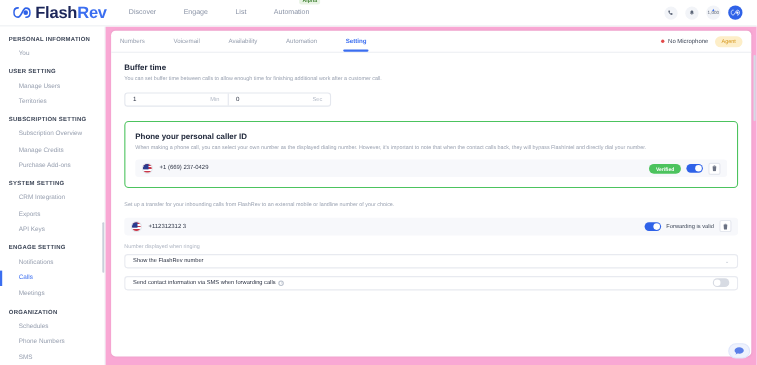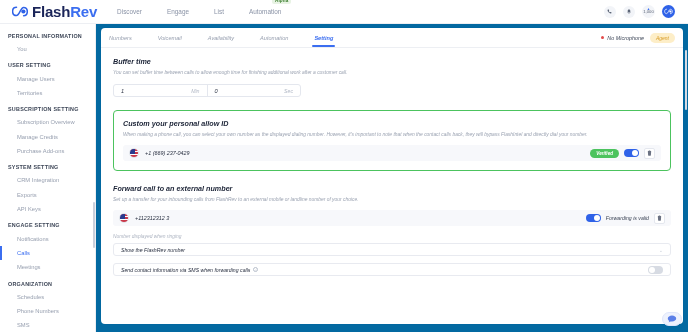--- a/index.html
+++ b/index.html
@@ -85,21 +85,21 @@
   .sb-item.active::before {
     content: ""; position: absolute; left: 0; top: 0; bottom: 0; width: 2px;
     background: #3b6ef0;
   }
   .sb-scroll {
     position: absolute; right: 0.5px; top: 178px; width: 1.5px; height: 46px;
     background: #c9cfdb; border-radius: 1px;
   }
 
   
-  .main { flex: 1; background: #0369a1; padding: 4px 5px 0 5px; position: relative; font-style: italic; }
+  .main { flex: 1; background: #f9a8d4; padding: 4px 5px 0 5px; position: relative; }
   .panel {
     background: #fff; border-radius: 4px; height: 296px;
     box-shadow: 0 0 2px rgba(20,30,60,.06);
     display: flex; flex-direction: column;
   }
 
   .tabs-row {
     display: flex; align-items: center;
     border-bottom: 1px solid #edeff3;
     padding: 0 8px; height: 20px;
@@ -334,21 +334,21 @@
               </div>
               <div class="buffer-cell">
                 <span class="buffer-val">0</span>
                 <span class="buffer-unit">Sec</span>
               </div>
             </div>
           </div>
         </div>
 
         <div class="hl-card">
-          <div class="sec-title">Custom your personal allow ID</div>
+          <div class="sec-title">Phone your personal caller ID</div>
           <div class="sec-desc">When making a phone call, you can select your own number as the displayed dialing number. However, it's important to note that when the contact calls back, they will bypass FlashIntel and directly dial your number.</div>
 
           <div class="num-row">
             <span class="flag">
               <span class="stripes"></span>
                 <span class="canton"></span>
             </span>
             <span class="num-text">+1 (669) 237-0429</span>
             <span class="row-right">
               <span class="verified-badge">Verified</span>
@@ -358,21 +358,20 @@
               <span class="icon-btn">
                 <svg width="5" height="6" viewBox="0 0 12 14" fill="currentColor">
                     <path d="M2 3.4h8l-.7 9.2a1 1 0 0 1-1 .9H3.7a1 1 0 0 1-1-.9ZM4.5 1h3l.6 1H9.8v1.1H2.2V2h1.7Z"></path>
                   </svg>
               </span>
             </span>
           </div>
         </div>
 
         <div class="fwd-section">
-          <div class="sec-title">Forward call to an external number</div>
           <div class="sec-desc">Set up a transfer for your inbounding calls from FlashRev to an external mobile or landline number of your choice.</div>
 
           <div class="num-row">
             <span class="flag">
               <span class="stripes"></span>
                 <span class="canton"></span>
             </span>
             <span class="num-text">+112312312 3</span>
             <span class="row-right">
               <span class="toggle">

